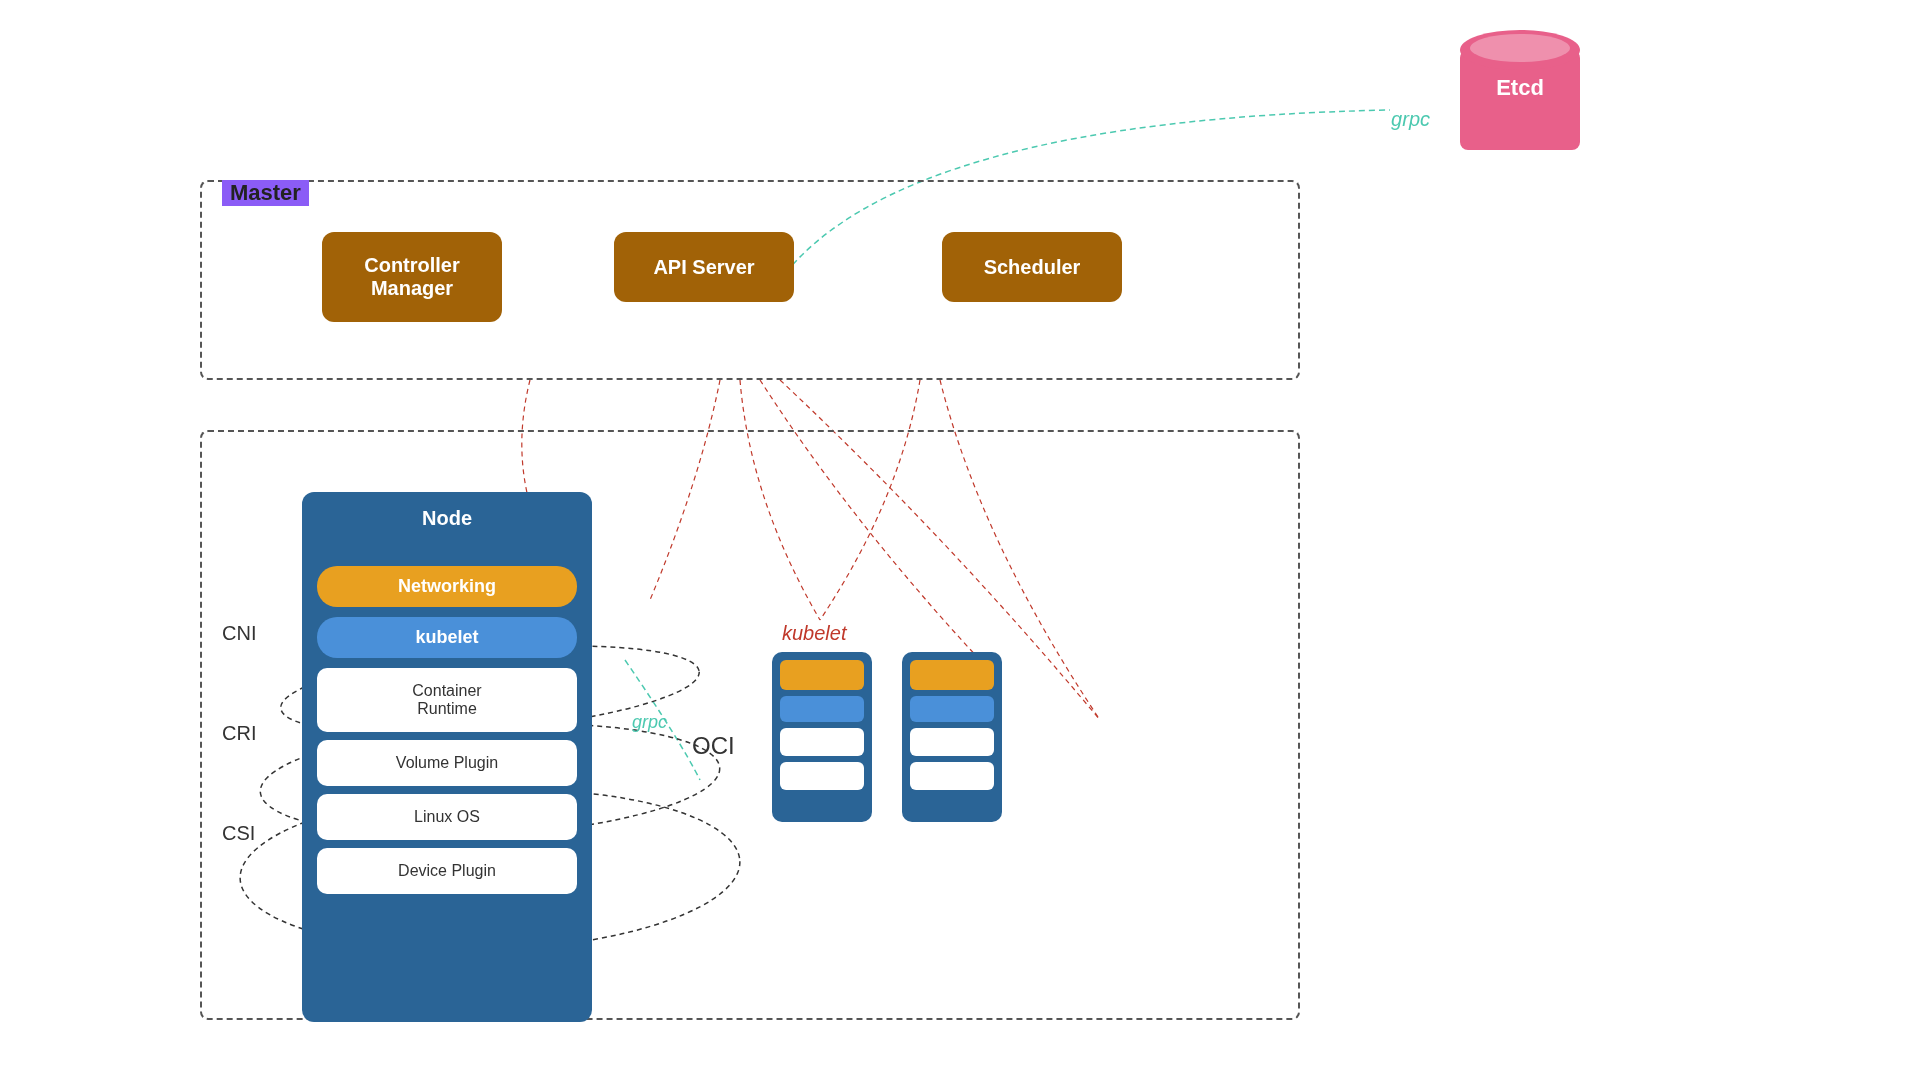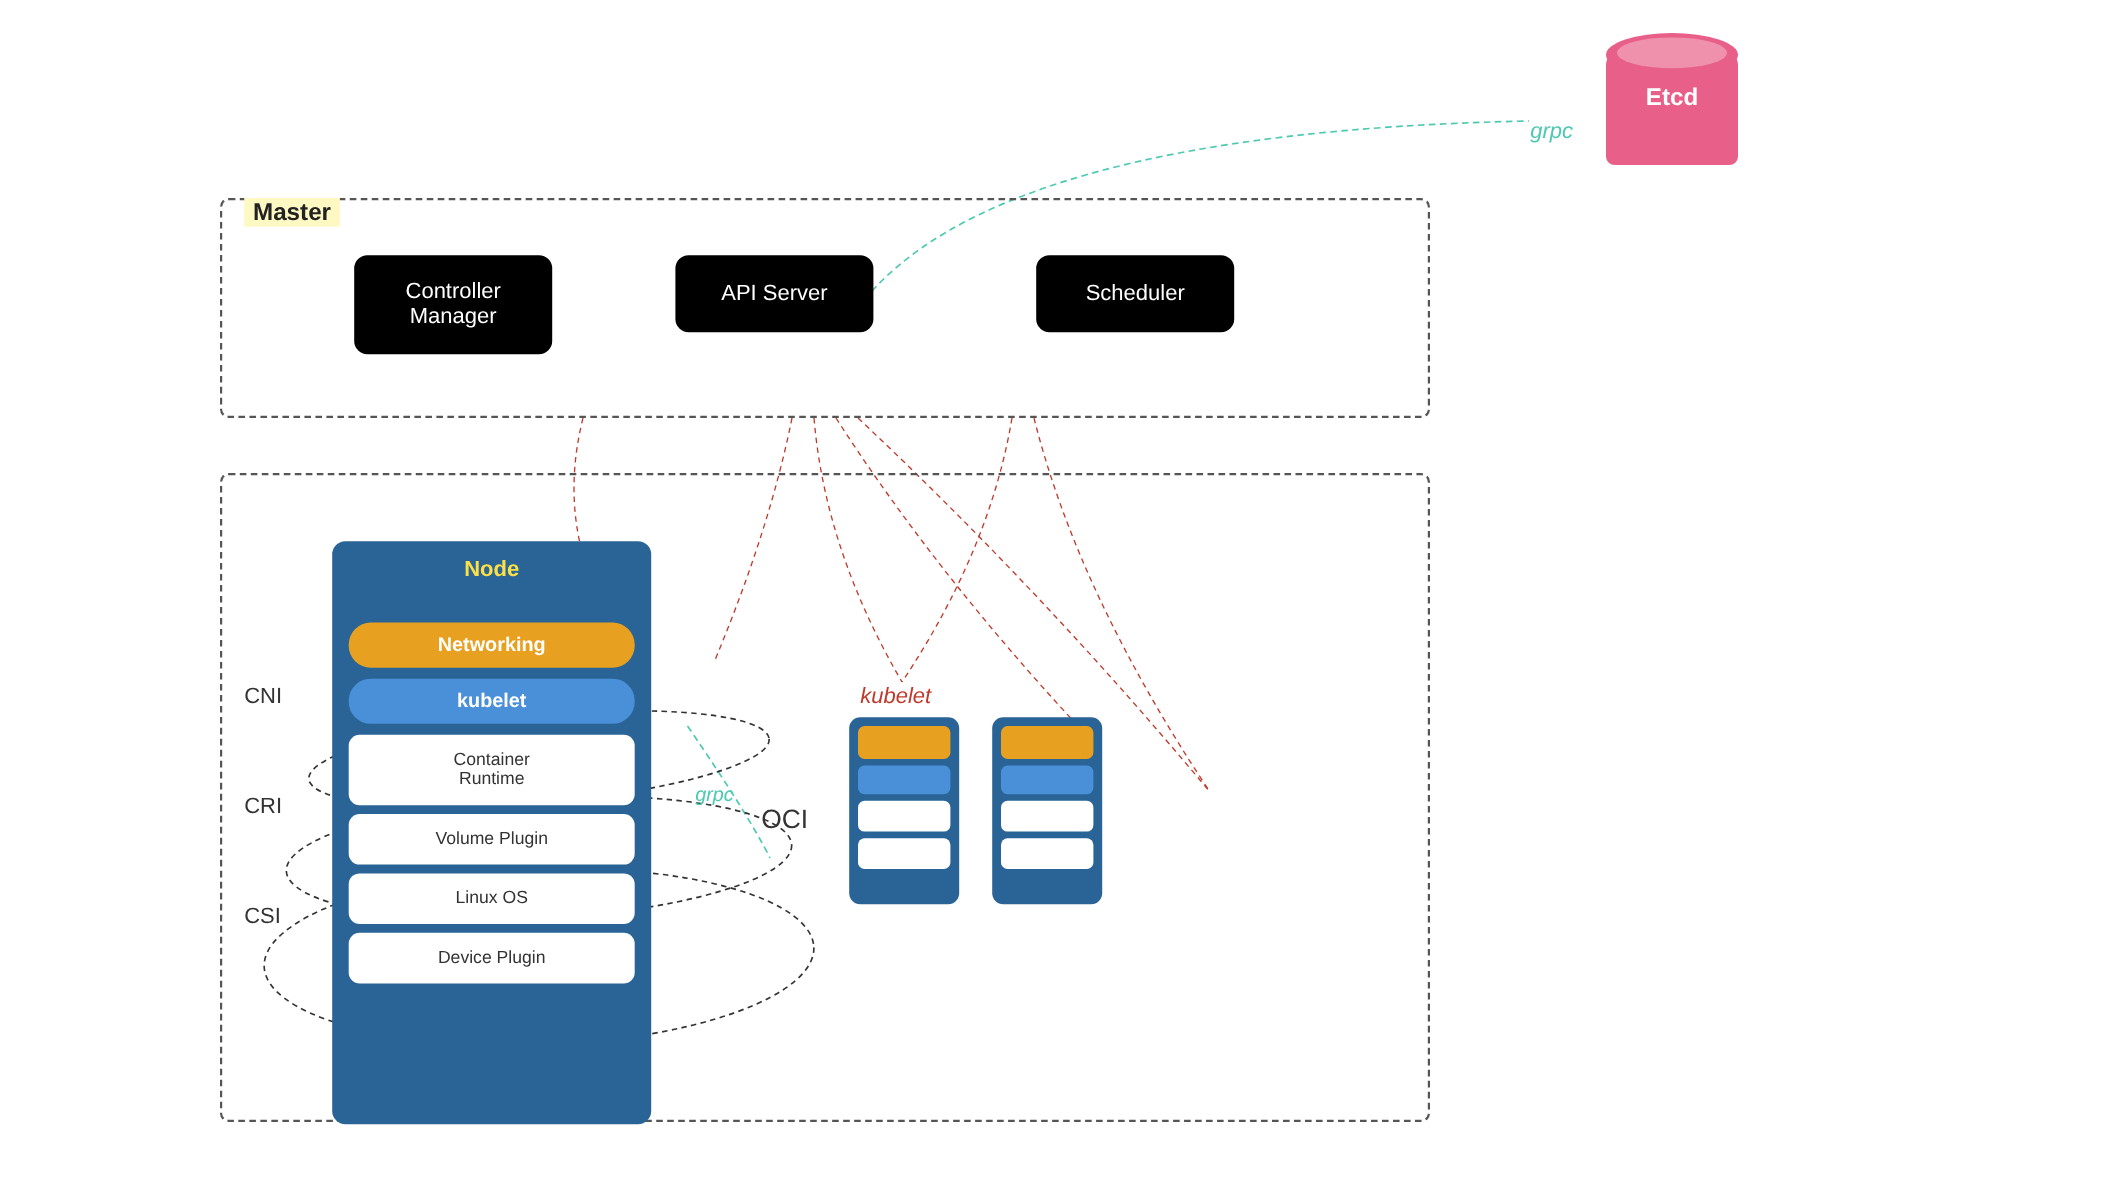--- a/index.html
+++ b/index.html
@@ -81,31 +81,31 @@
       border: 2px dashed #555;
       border-radius: 8px;
     }
     .master-label {
       position: absolute;
       top: -2px;
       left: 20px;
       font-size: 22px;
       font-weight: 700;
       color: #222;
-      background: #fef9c3;
+      background: #8b5cf6;
       padding: 0 8px;
     }
     
     .component-box {
       position: absolute;
-      background: #000000;
+      background: #a16207;
       border-radius: 12px;
       color: white;
       font-size: 20px;
-      font-weight: 400;
+      font-weight: 700;
       text-align: center;
       display: flex;
       align-items: center;
       justify-content: center;
     }
     .controller-manager {
       top: 50px;
       left: 120px;
       width: 180px;
       height: 90px;
@@ -138,21 +138,21 @@
       top: 60px;
       left: 100px;
       width: 290px;
       height: 530px;
       background: #2a6496;
       border-radius: 12px;
       padding: 15px;
     }
     .node-title {
       text-align: center;
-      color: #fde047;
+      color: #ffffff;
       font-size: 20px;
       font-weight: 700;
       margin-bottom: 12px;
     }
     .networking-box {
       background: #e8a020;
       border-radius: 20px;
       color: white;
       font-size: 18px;
       font-weight: 600;

